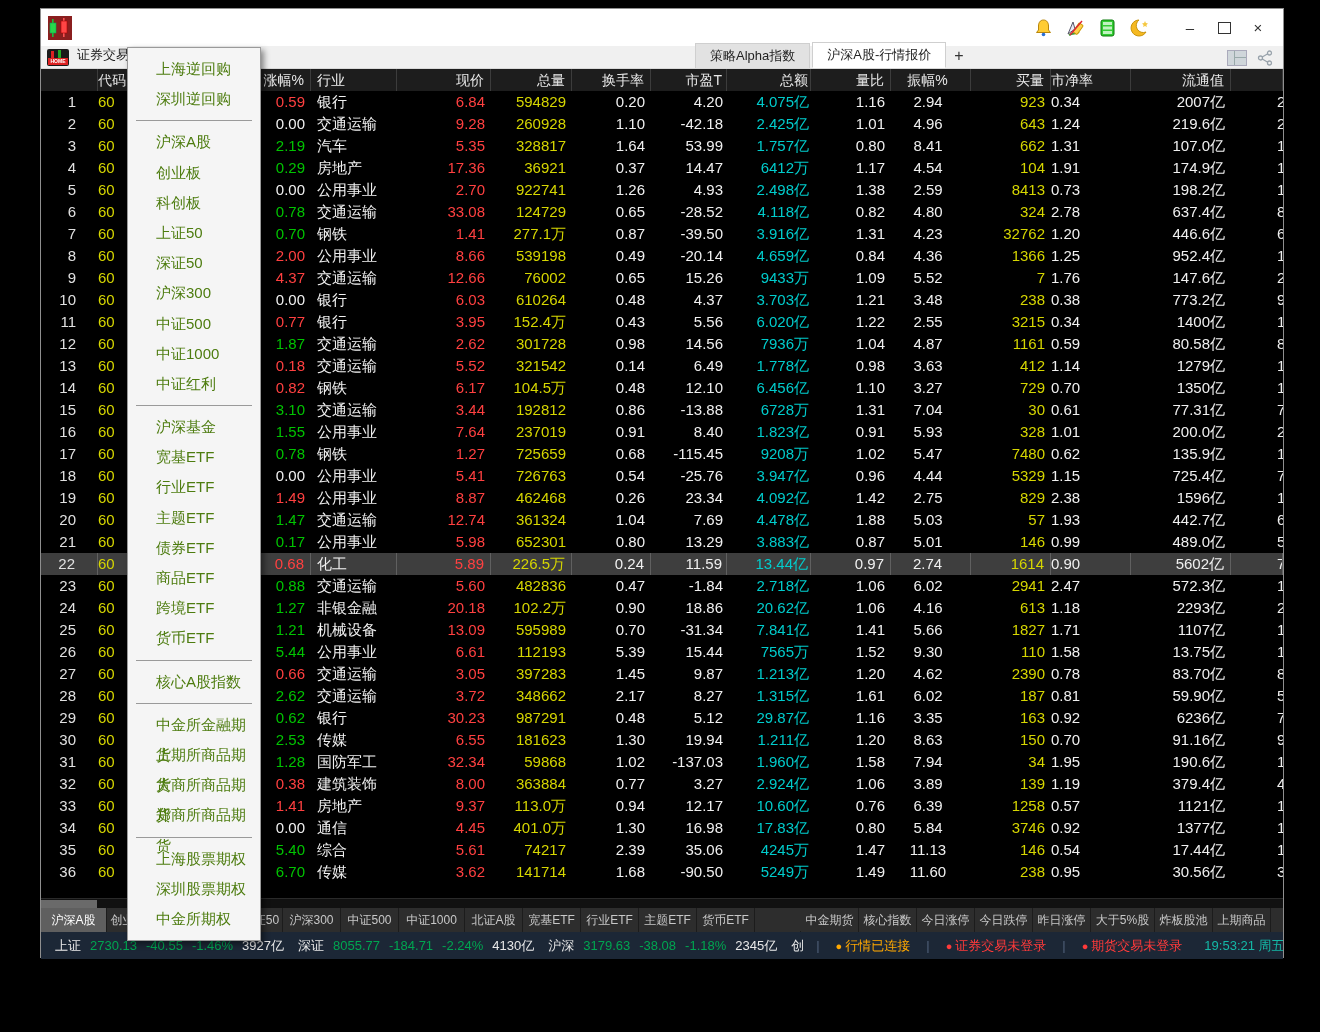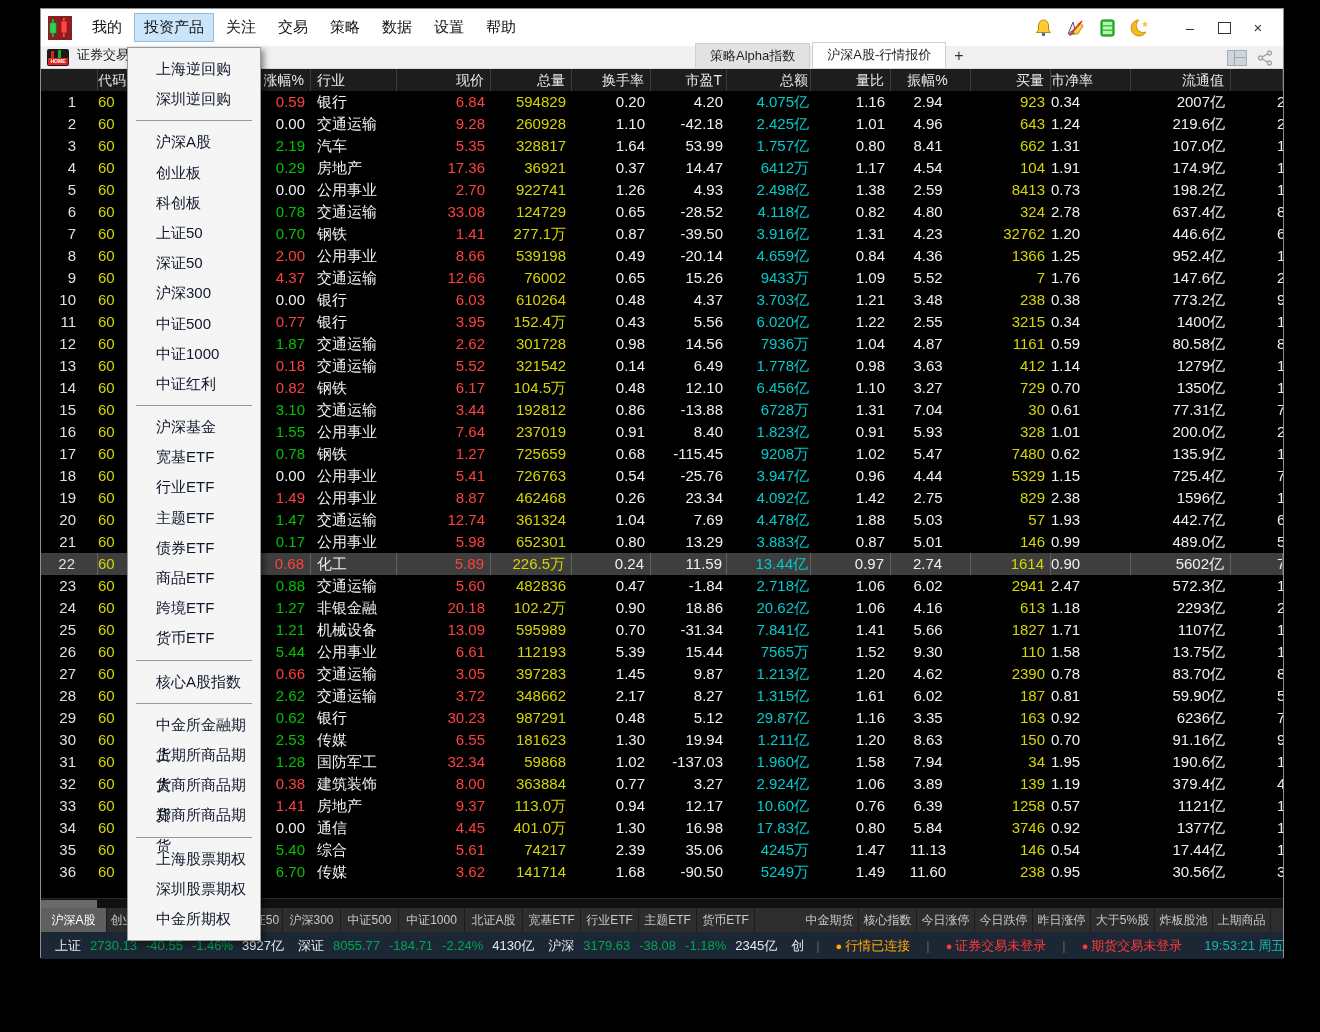--- a/index.html
+++ b/index.html
@@ -77,46 +77,36 @@
   .sb-white{color:#e8e8e8;margin-left:9px;}
   .sb-sep{color:#51617a;margin:0 12px;}
   .sb-conn{margin:0 4px;}
   .dot{font-size:11px;margin-right:3px;}
   .orange{color:#ffa800;} .sred{color:#ff3a3a;}
   .sb-time{margin-left:18px;color:#14b8a6;}
   
   .dropdown{position:absolute;left:86px;top:38px;width:134px;height:894px;background:#f5f5f5;
     border:1px solid #9a9a9a;box-sizing:border-box;box-shadow:3px 3px 6px rgba(0,0,0,.45);
     z-index:50;padding-top:6px;}
-  .dd-item{height:30.2px;line-height:30.2px;padding-left:28px;font-size:15px;color:#0f172a;}
+  .dd-item{height:30.2px;line-height:30.2px;padding-left:28px;font-size:15px;color:#4d7c0f;}
   .dd-sep{height:1px;background:#9a9a9a;margin:6px 8px;}
 </style>
 </head>
 <body>
 
 <div class="window">
 
   <div class="menubar">
     <svg class="logo" viewBox="0 0 26 26">
       <rect x="1" y="1" width="24" height="24" fill="#8a1f1f"></rect>
       <rect x="5" y="4" width="1.6" height="18" fill="#1bbf3a"></rect>
       <rect x="3" y="8" width="6" height="10" fill="#29d64b" stroke="#0a5" stroke-width="0.6"></rect>
       <rect x="16" y="3" width="1.6" height="19" fill="#ff5252"></rect>
       <rect x="14" y="6" width="6" height="12" fill="#ff4545" stroke="#a00" stroke-width="0.6"></rect>
     </svg>
-    <div id="menu-items" style="display: flex;">
-        <div class="menu-item">我的</div>
-        <div class="menu-item active">投资产品</div>
-        <div class="menu-item">关注</div>
-        <div class="menu-item">交易</div>
-        <div class="menu-item">策略</div>
-        <div class="menu-item">数据</div>
-        <div class="menu-item">设置</div>
-        <div class="menu-item">帮助</div>
-      </div>
     <div class="mb-icons">
       <svg width="17" height="18" viewBox="0 0 17 18">
         <path d="M8.5 1 C5 1 3.5 4 3.5 7 L3.5 11 L1.5 13.5 L15.5 13.5 L13.5 11 L13.5 7 C13.5 4 12 1 8.5 1 Z" fill="#ffcc33" stroke="#b8860b"></path>
         <circle cx="8.5" cy="15.5" r="1.8" fill="#2a6fd6"></circle>
       </svg>
       <svg width="20" height="18" viewBox="0 0 20 18">
         <path d="M2 15 L7 3 L9 10 Z" fill="#e8e8f8" stroke="#556"></path>
         <path d="M3 16 C7 14 10 15 13 13" stroke="#3c9e3c" stroke-width="2" fill="none"></path>
         <rect x="10" y="4" width="5" height="11" rx="1" transform="rotate(35 12 9)" fill="#ffd24d" stroke="#c90"></rect>
         <path d="M4 16 L16 2" stroke="#d23" stroke-width="1.4"></path>

